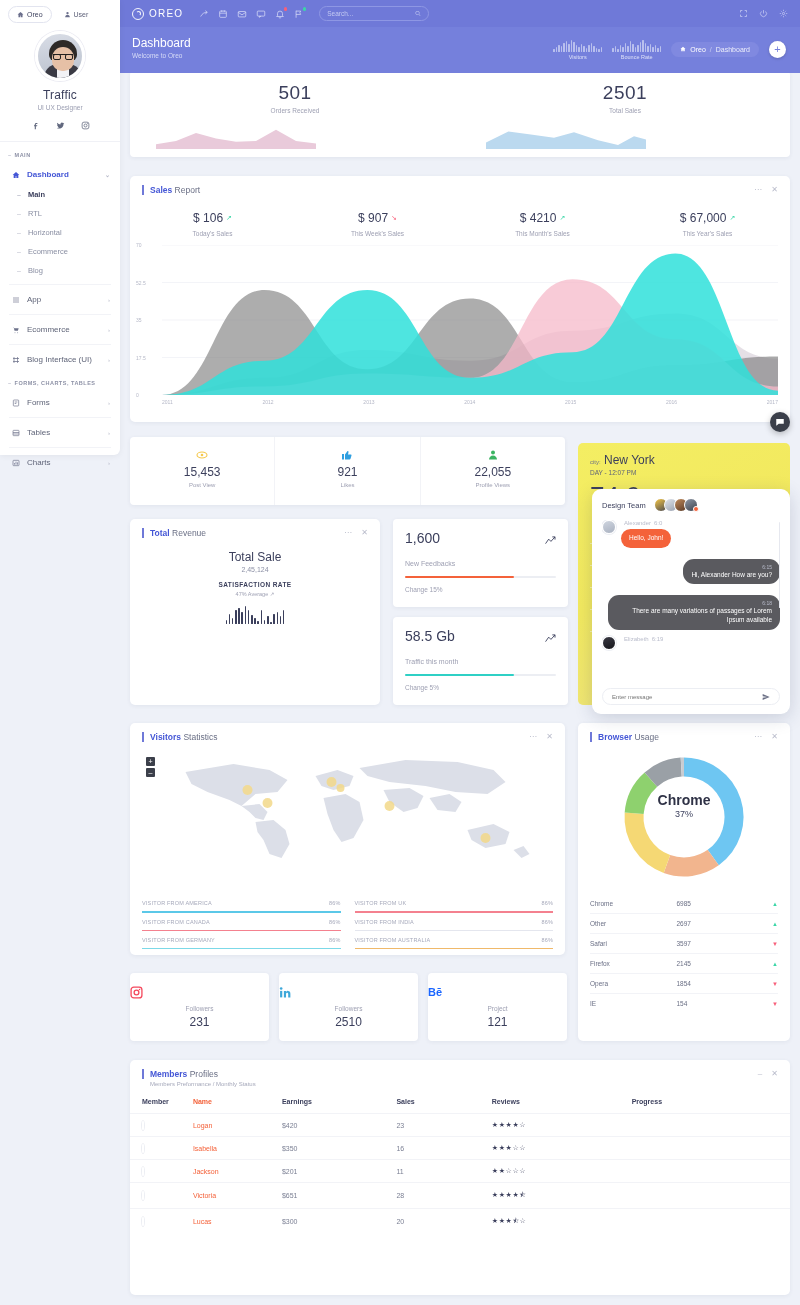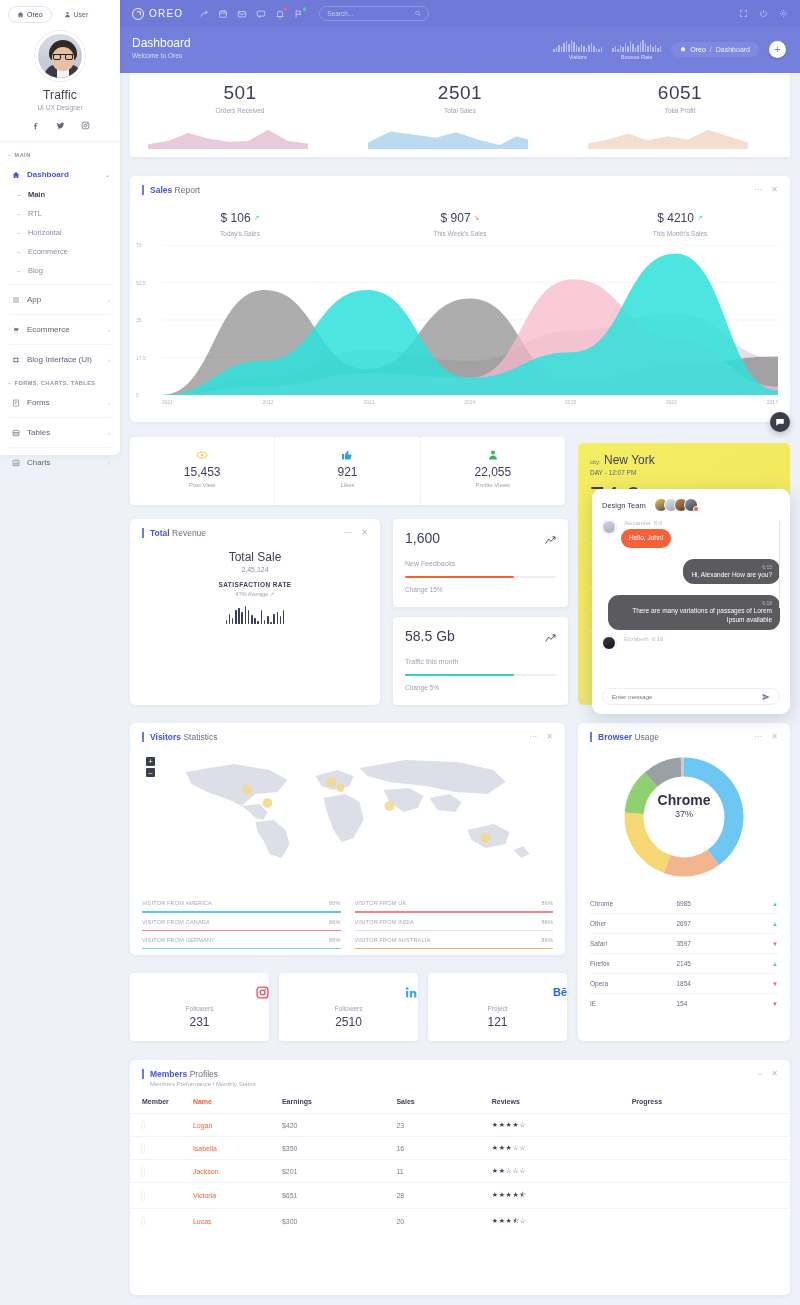--- a/index.html
+++ b/index.html
@@ -265,21 +265,21 @@
   .btable { margin:12px 12px 0; }
   .brow { display:flex; align-items:center; font-size:6.5px; color:#6a6f85;
           padding:6px 0; border-bottom:1px solid #f2f3f7; }
   .brow .bn { width:46%; } .brow .bv { width:40%; }
   .brow .tri { margin-left:auto; font-size:6px; }
   .tri.up { color:#3bd6a7; } .tri.dn { color:#f8607a; }
 
   
   .soc { position:absolute; width:139px; height:68px; background:#fff; border-radius:4px;
          box-shadow:0 1px 4px rgba(40,50,90,.07); text-align:center; padding-top:11px; }
-  .soc .ico { height:16px; display:flex; align-items:center; justify-content:flex-end;padding-left:40px; }
+  .soc .ico { height:16px; display:flex; align-items:center; justify-content:flex-start; }
   .soc .l { font-size:6.5px; color:#9d9fb2; margin-top:5px; }
   .soc .n { font-size:12px; color:#3b3f5c; margin-top:3px; }
 
   
   .members { position:absolute; left:130px; top:1060px; right:10px; height:235px; }
   .mtable { margin-top:11px; }
   .mhead { display:flex; font-size:7px; color:#3b3f5c; font-weight:bold; padding:0 12px 8px; }
   .mrow { display:flex; align-items:center; font-size:7px; color:#7a7f93;
           padding:7px 12px; border-top:1px solid #f2f3f7; }
   .c-member { width:8%; } .c-name { width:14%; color:#f4623a; }
@@ -577,27 +577,20 @@
       <path d="M0 24 L25 20 L50 10 L75 17 L100 21 L125 20 L150 6 L175 20 L200 23 L200 30 L0 30Z" fill="#e9cada"></path>
     </svg>
   </div>
   <div class="tsitem">
     <div class="tsnum">2501</div>
     <div class="tslbl">Total Sales</div>
     <svg class="tswave" viewBox="0 0 200 30" preserveAspectRatio="none">
       <path d="M0 22 L28 8 L56 12 L85 16 L110 9 L140 19 L165 25 L185 14 L200 18 L200 30 L0 30Z" fill="#bbd9ef"></path>
     </svg>
   </div>
-  <div class="tsitem">
-    <div class="tsnum">6051</div>
-    <div class="tslbl">Total Profit</div>
-    <svg class="tswave" viewBox="0 0 200 30" preserveAspectRatio="none">
-      <path d="M0 23 L25 18 L50 11 L75 19 L100 14 L125 18 L150 6 L175 14 L200 22 L200 30 L0 30Z" fill="#f5ded0"></path>
-    </svg>
-  </div>
 </div>
 
 <section class="card sales">
   <div class="card-head">
     <div class="card-title">
       <b>Sales</b><span> Report</span>
     </div>
     <div class="card-tools">
       <span>⋯</span>
       <span>✕</span>
@@ -617,20 +610,27 @@
           <span class="t dn">↘</span>
         </div>
       <div class="l">This Week's Sales</div>
     </div>
     <div class="kpi">
       <div class="v">
           <span>$ 4210</span>
           <span class="t up">↗</span>
         </div>
       <div class="l">This Month's Sales</div>
+    </div>
+    <div class="kpi">
+      <div class="v">
+          <span>$ 67,000</span>
+          <span class="t up">↗</span>
+        </div>
+      <div class="l">This Year's Sales</div>
     </div>
   </div>
   <div class="sales-chart">
     <div id="ylabs">
         <div class="ylab" style="top: 147px;">0</div>
         <div class="ylab" style="top: 109.5px;">17.5</div>
         <div class="ylab" style="top: 72px;">35</div>
         <div class="ylab" style="top: 34.5px;">52.5</div>
         <div class="ylab" style="top: -3px;">70</div>
       </div>

